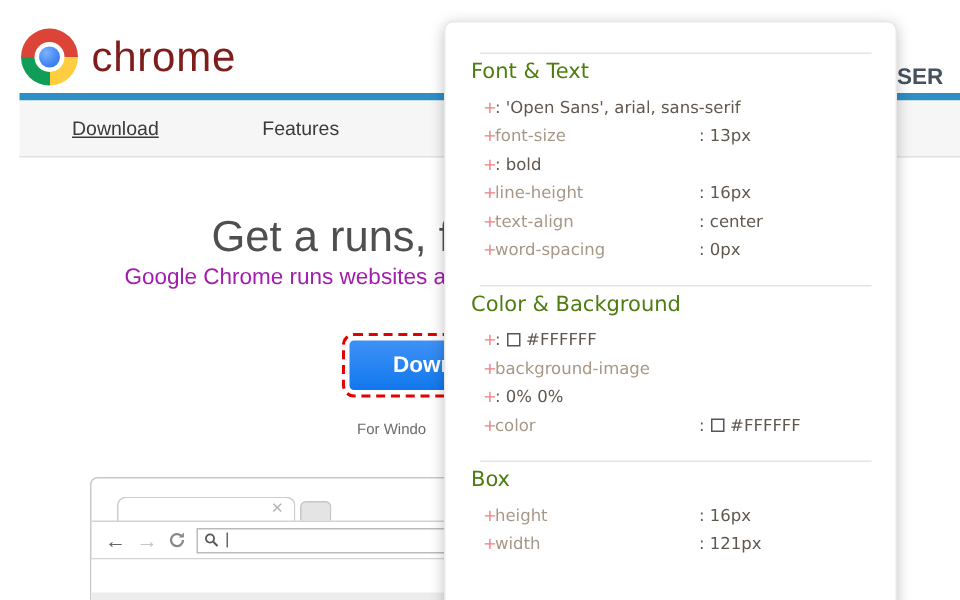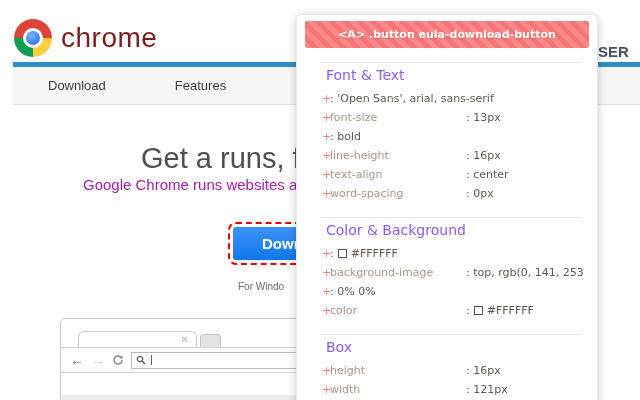--- a/index.html
+++ b/index.html
@@ -15,21 +15,21 @@
   .chrome-ball::before { content:""; position:absolute; left:50%; top:50%; width:20px; height:20px;
     transform:translate(-50%,-50%); background:#fff; border-radius:50%; }
   .chrome-ball::after { content:""; position:absolute; left:50%; top:50%; width:14px; height:14px;
     transform:translate(-50%,-50%); background:radial-gradient(circle at 35% 30%, #7bb3f7, #4285f4 60%, #2a6fd8); border-radius:50%; }
   .logo-text { font-size:28px; color:#7f1d1d; margin-left:9px; letter-spacing:0.5px; }
 
   .blue-bar { position:absolute; left:13px; right:0; top:62px; height:5px; background:#2e8fc4; }
   .nav-bar { position:absolute; left:13px; right:0; top:67px; height:38px; background:#f6f6f6;
     border-bottom:1px solid #e2e2e2; display:flex; align-items:center; }
   .nav-item { font-size:13px; color:#3a3a3a; cursor:pointer; }
-  .nav-item:nth-child(1){ margin-left:35px; }
+  .nav-item:nth-child(1){ margin-left:35px;text-decoration:underline; }
   .nav-item:nth-child(2){ margin-left:69px; }
 
   .hero-title { position:absolute; left:141px; top:142px; font-size:29px; color:#4f4f4f; font-weight:400; white-space:nowrap; }
   .hero-sub { position:absolute; left:83px; top:176px; font-size:15px; color:#a21caf; white-space:nowrap; }
 
   .dl-button { position:absolute; left:233px; top:227px; width:120px; height:33px;
     background:linear-gradient(#3e92f5,#1177ee); border-radius:3px; color:#fff; font-weight:bold;
     font-size:15px; line-height:33px; padding-left:29px; white-space:nowrap;
     outline:2px dashed #e60000; outline-offset:3px; cursor:pointer; }
   .platform-note { position:absolute; left:238px; top:281px; font-size:10px; color:#6b6b6b; white-space:nowrap; }
@@ -56,21 +56,21 @@
 
   
   .panel { position:absolute; left:297px; top:15px; width:300px; height:392px; background:#fff;
     border-radius:5px; box-shadow:0 0 0 1px #e8e8e8, 0 2px 10px rgba(0,0,0,0.28);
     padding:6px 8px; font-family:"DejaVu Sans", sans-serif; }
   .banner { height:27px; border-radius:2px;
     background:repeating-linear-gradient(45deg, #fa8a8a 0 5px, #f67474 5px 10px);
     color:#fff; font-weight:bold; font-size:11px; text-align:center; line-height:27px;
     text-shadow:0 1px 1px rgba(0,0,0,0.15); white-space:nowrap; overflow:hidden; }
   .sep { margin:14px 0 0 15px; width:261px; border-top:1px solid #e3e3e3; height:0; }
-  .sec-title { margin:4px 0 0 21px; font-size:14px; color:#8b5cf6; height:16px; line-height:16px; }
+  .sec-title { margin:4px 0 0 9px; font-size:14px; color:#4d7c0f; height:16px; line-height:16px; }
   .rows { margin-top:6px; }
   .prop-row { height:19px; display:flex; align-items:center; padding-left:17px; white-space:nowrap; overflow:hidden; }
   .plus { width:8px; color:#f08080; font-size:11px; flex:none; }
   .prop { width:136px; color:#a79786; font-size:11px; flex:none; }
   .val { color:#60584f; font-size:11px; display:flex; align-items:center; }
   .swatch { display:inline-block; width:9px; height:9px; border:1px solid #555; margin:0 4px; flex:none; }
 </style>
 </head>
 <body>
 
@@ -117,21 +117,20 @@
           </svg>
         <span class="mk-cursor"></span>
       </div>
     </div>
     <div class="mk-content">
       <div class="mk-band"></div>
     </div>
   </div>
 
   <div class="panel">
-    <div class="banner">&lt;A&gt; .button eula-download-button</div>
     <div id="inspector-body">
         <div class="sep"></div>
         <div class="sec-title">Font &amp; Text</div>
         <div class="rows">
           <div class="prop-row">
             <span class="plus">+</span>
             <span class="val">: 'Open Sans', arial, sans-serif</span>
           </div>
           <div class="prop-row">
             <span class="plus">+</span>
@@ -161,21 +160,20 @@
         <div class="sep"></div>
         <div class="sec-title">Color &amp; Background</div>
         <div class="rows">
           <div class="prop-row">
             <span class="plus">+</span>
             <span class="val">: <span class="swatch" style="background: rgb(255, 255, 255);"></span>#FFFFFF</span>
           </div>
           <div class="prop-row">
             <span class="plus">+</span>
             <span class="prop">background-image</span>
-            <span class="val">: top, rgb(0, 141, 253</span>
           </div>
           <div class="prop-row">
             <span class="plus">+</span>
             <span class="val">: 0% 0%</span>
           </div>
           <div class="prop-row">
             <span class="plus">+</span>
             <span class="prop">color</span>
             <span class="val">: <span class="swatch" style="background: rgb(255, 255, 255);"></span>#FFFFFF</span>
           </div>

